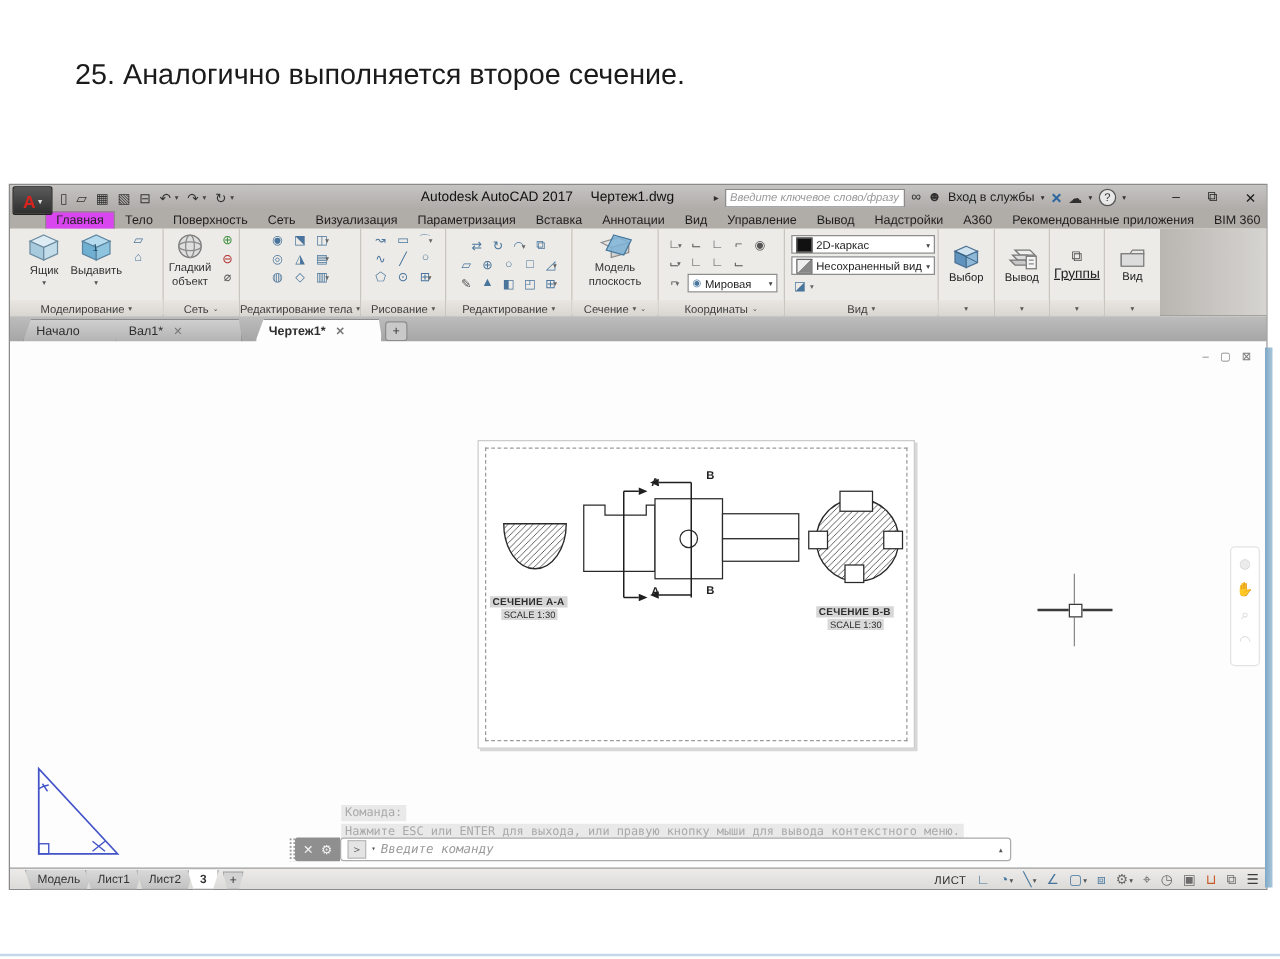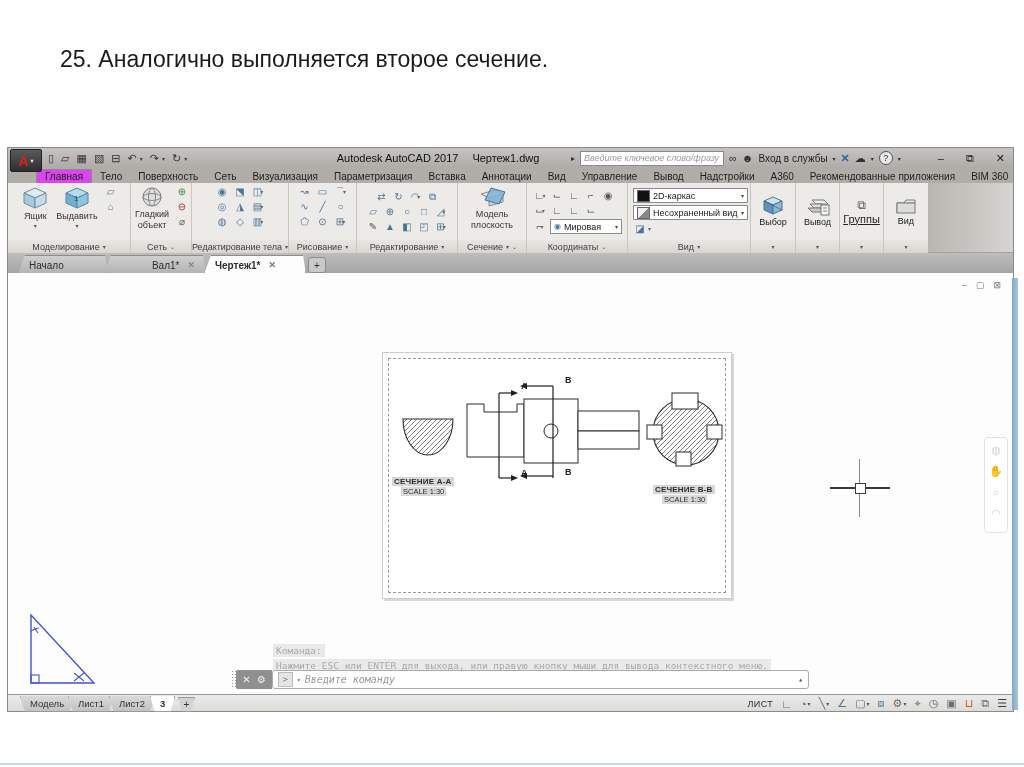--- a/index.html
+++ b/index.html
@@ -419,21 +419,21 @@
         </div>
     </div>
 
     <div style="flex:1;background:linear-gradient(90deg,#b9b6b2,#d6d4d0);"></div>
   </div>
 
   <div class="filetabs">
     <div class="ftab" style="left:10px;width:68px;">
       <span>Начало</span>
     </div>
-    <div class="ftab" style="left:96px;width:80px;justify-content:flex-end;">
+    <div class="ftab" style="left:84px;width:80px;">
       <span>Вал1*</span>
       <span class="x">✕</span>
     </div>
     <div class="ftab active" style="left:196px;width:80px;">
       <span>Чертеж1*</span>
       <span class="x">✕</span>
     </div>
     <div class="ftab-plus" style="left:300px;">
       <span>+</span>
     </div>

